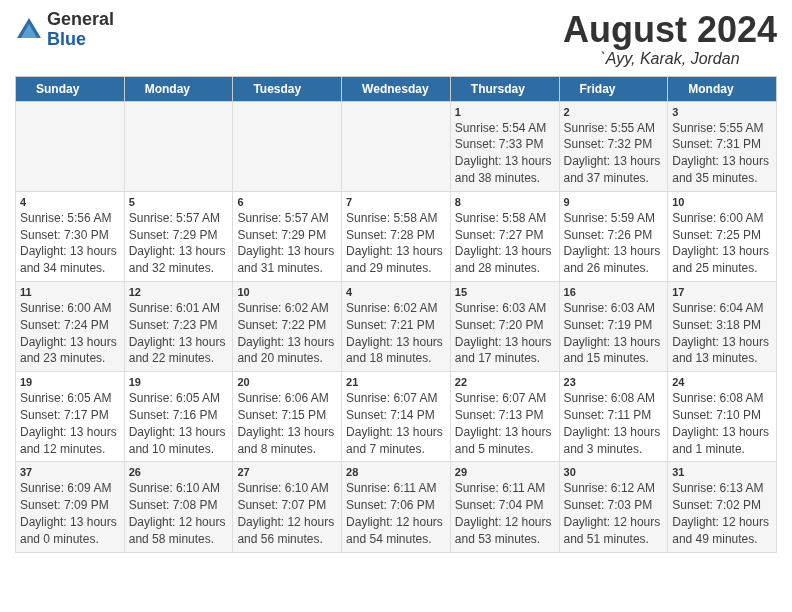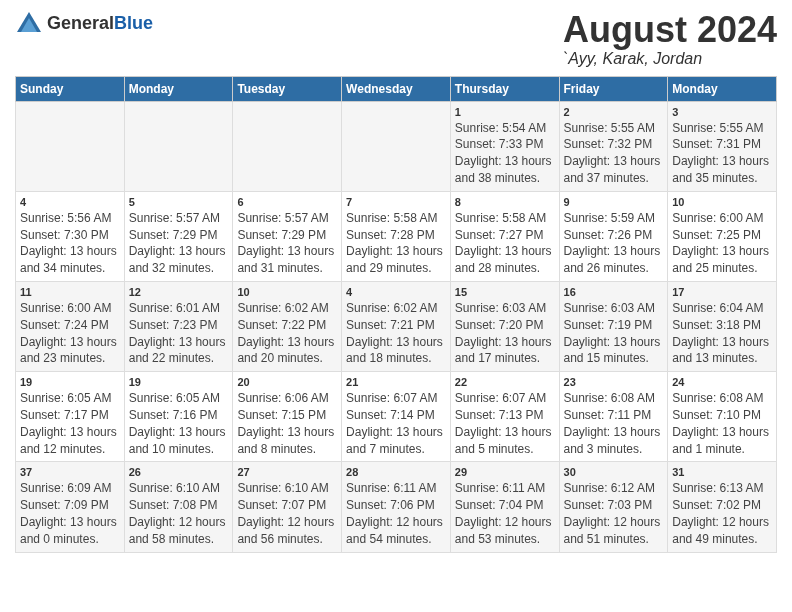--- a/index.html
+++ b/index.html
@@ -20,40 +20,40 @@
       justify-content: space-between;
       align-items: flex-start;
       margin-bottom: 8px;
     }
     .logo {
       display: flex;
       align-items: center;
     }
     .logo-text {
       display: flex;
-      flex-direction: row;
+      flex-direction: column;
       line-height: 1.1;
     }
     .logo-general {
       font-size: 18px;
       font-weight: bold;
       color: #333;
     }
     .logo-blue {
       font-size: 18px;
       font-weight: bold;
       color: #1a5fa8;
     }
     .logo-icon {
       width: 28px;
       height: 28px;
       margin-right: 4px;
     }
     .title-block {
-      text-align: left;
+      text-align: center;
     }
     .month-year {
       font-size: 36px;
       font-weight: bold;
       color: #333;
       line-height: 1.1;
     }
     .location {
       font-size: 16px;
       color: #333;
@@ -64,21 +64,21 @@
       border-collapse: collapse;
       table-layout: fixed;
     }
     thead tr {
       background-color: #2e6da4;
     }
     thead th {
       color: #fff;
       font-size: 12px;
       font-weight: bold;
-      padding: 5px 4px;
+      padding: 5px 20px;
       text-align: left;
       border: 1px solid #ccc;
     }
     tbody tr {
       background-color: #fff;
     }
     tbody tr:nth-child(odd) {
       background-color: #f5f5f5;
     }
     tbody td {

